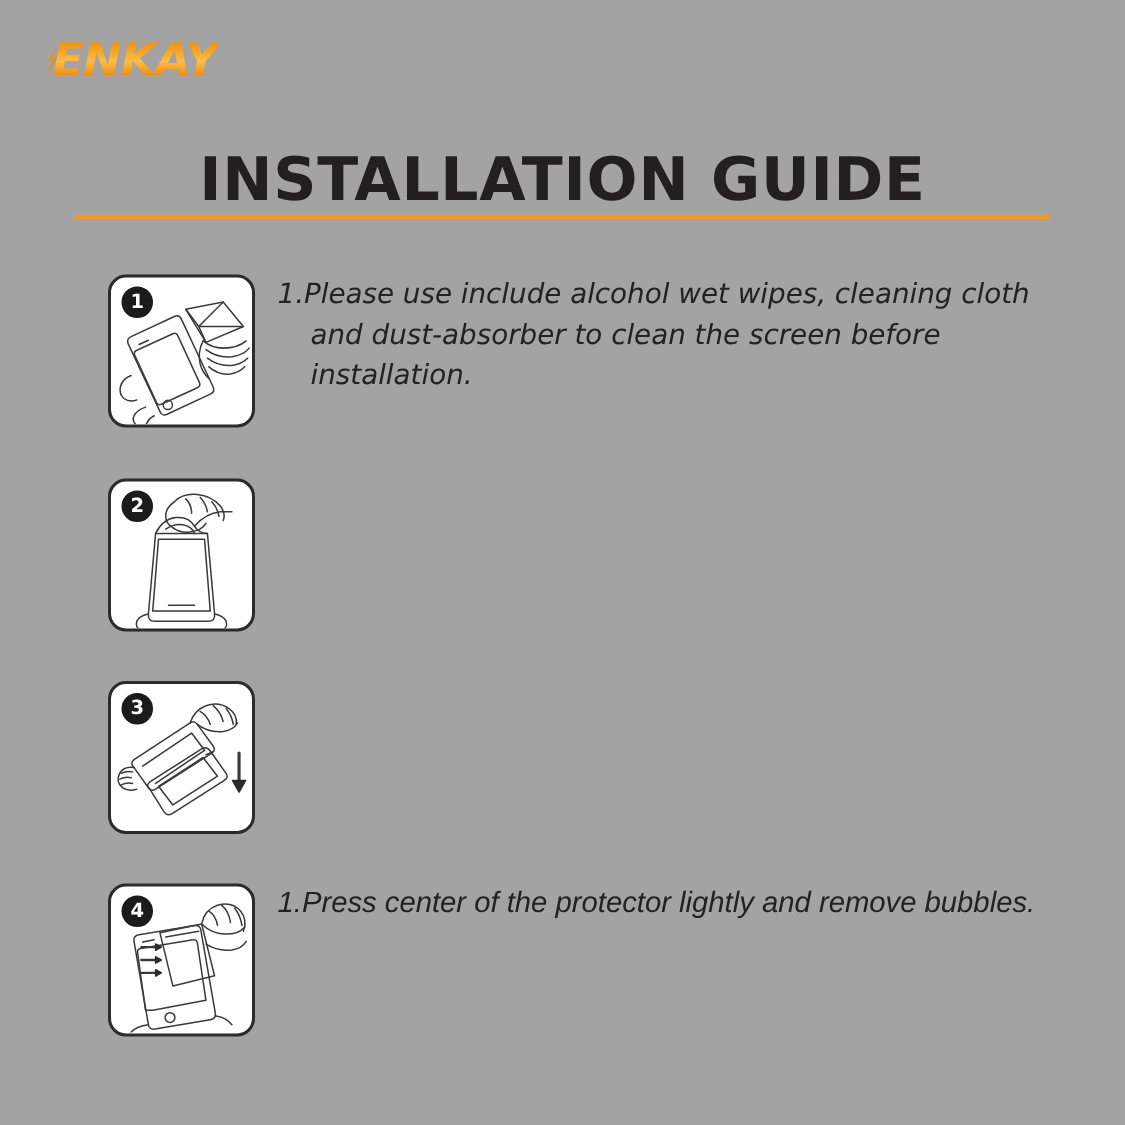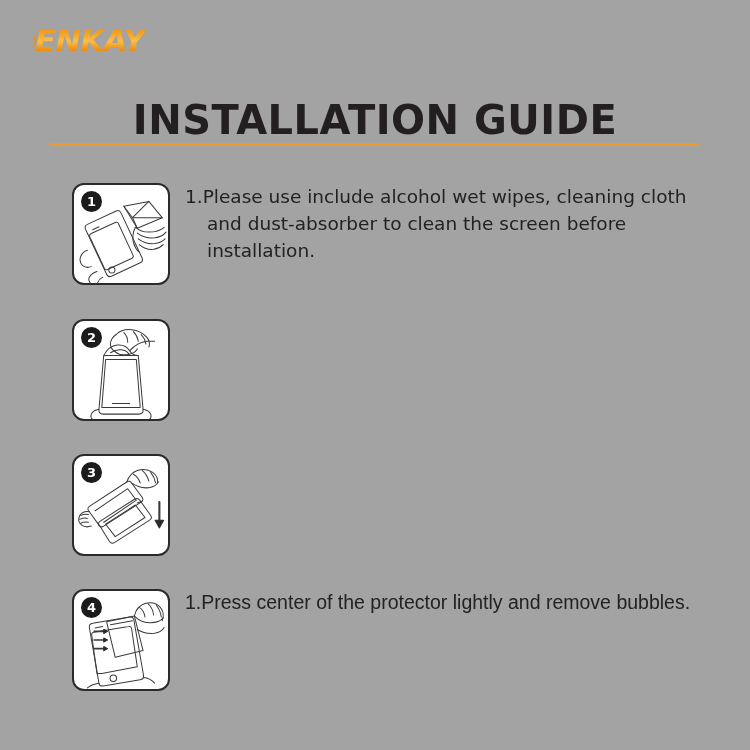--- a/index.html
+++ b/index.html
@@ -139,20 +139,21 @@
     padding-top: 8px;
     color: #222222;
     font-size: 19.5px;
     line-height: 27px;
   }
   .step-text .body {
     display: block;
     padding-left: 22px;
     text-indent: -22px;
     white-space: pre-wrap;
+    font-style: italic;
   }
   .step.s1 .step-text { font-family: "DejaVu Sans", sans-serif; font-size: 18.5px; }
   .step.s2 .step-text,
   .step.s3 .step-text,
   .step.s4 .step-text { font-family: "Liberation Sans", sans-serif; }
 
   .step.s1 { height: 136px; }
   .step.s2 { height: 135px; }
   .step.s3 { height: 135px; }
   .step.s4 { height: 135px; }

